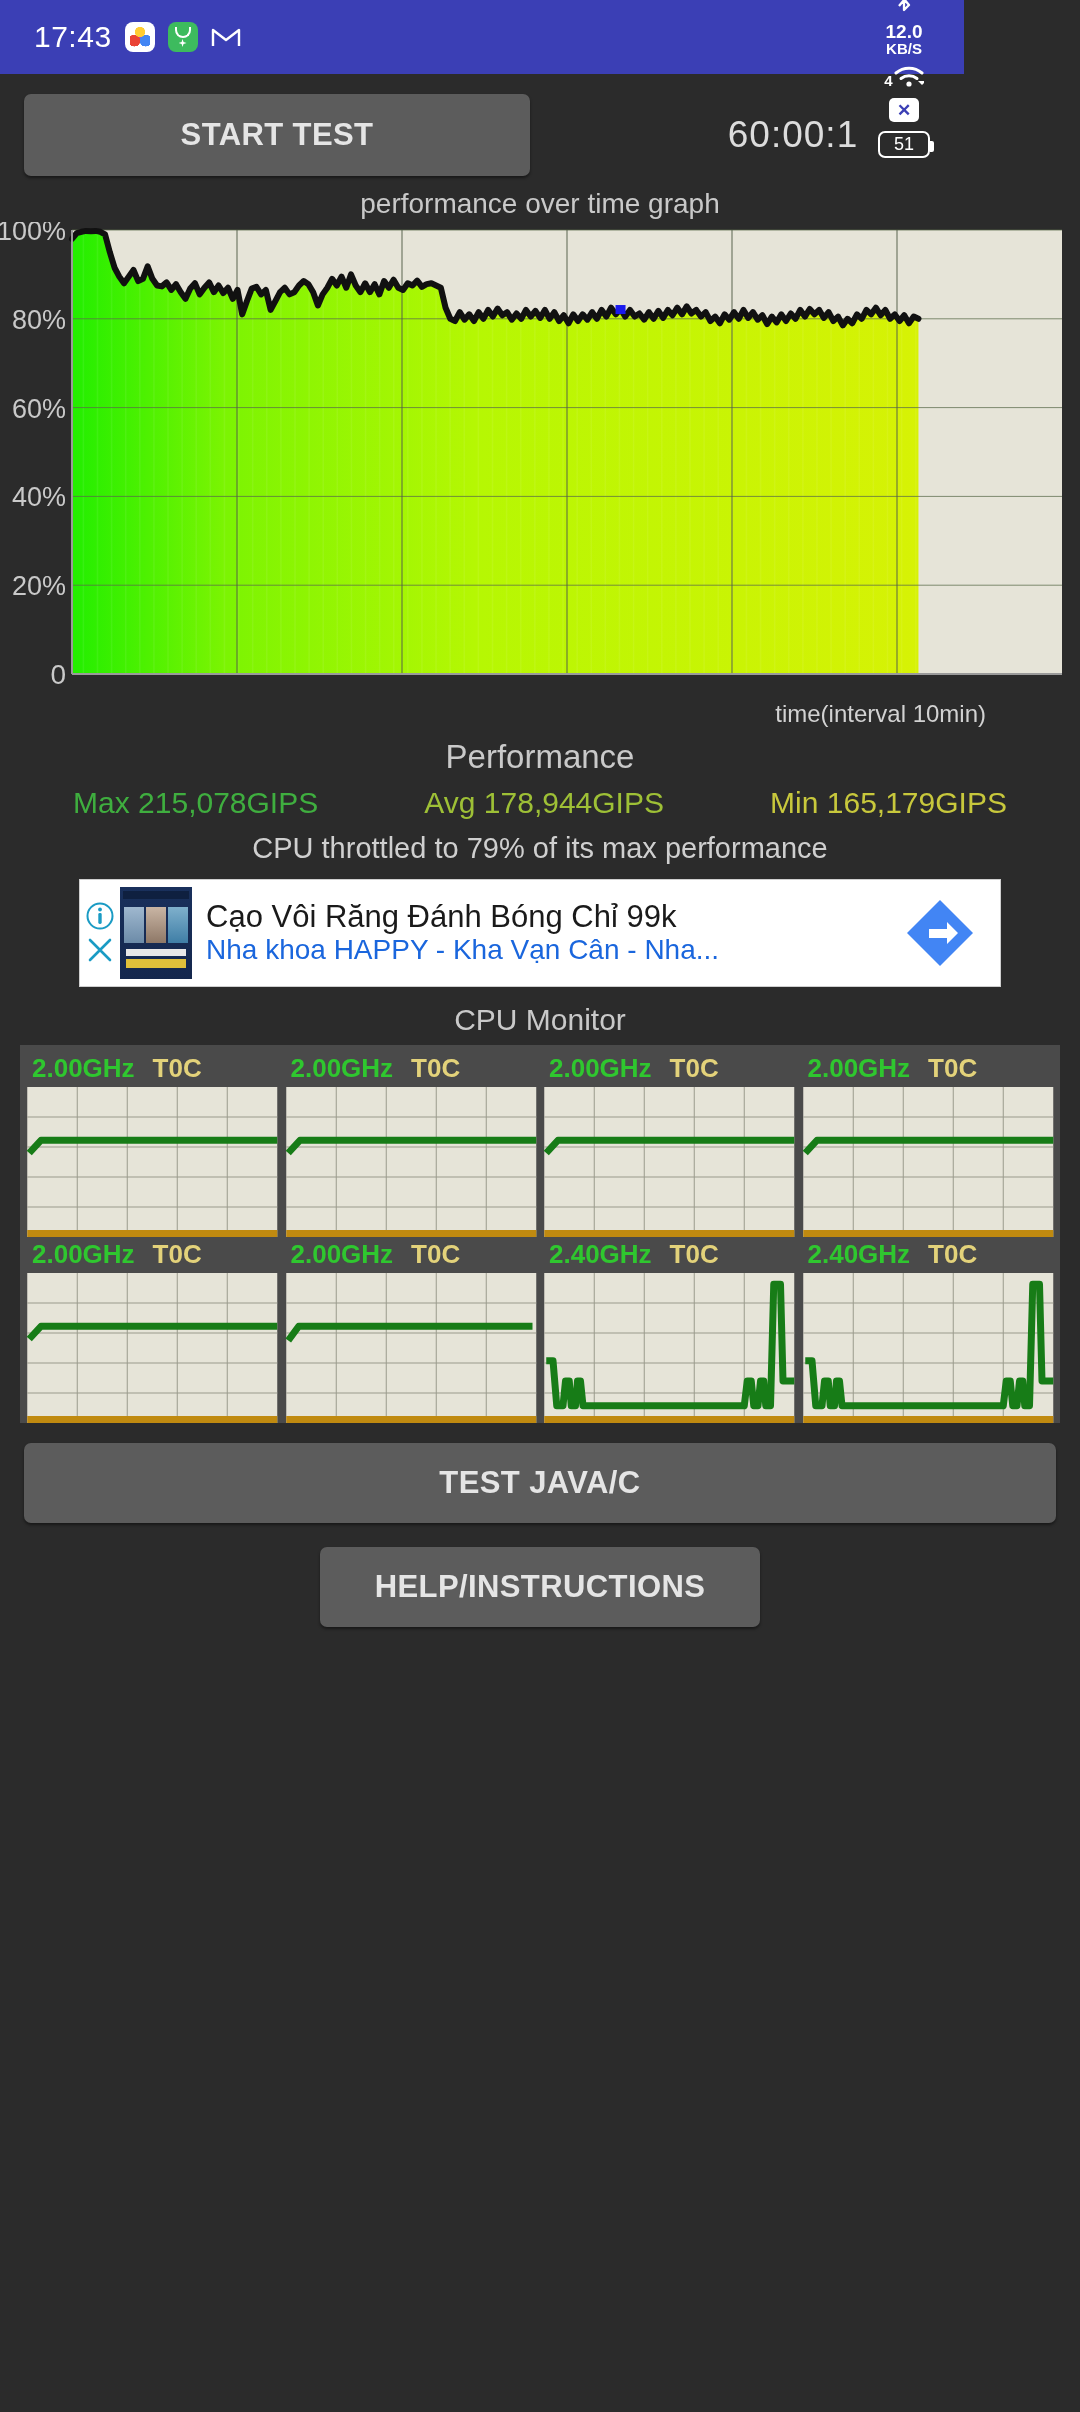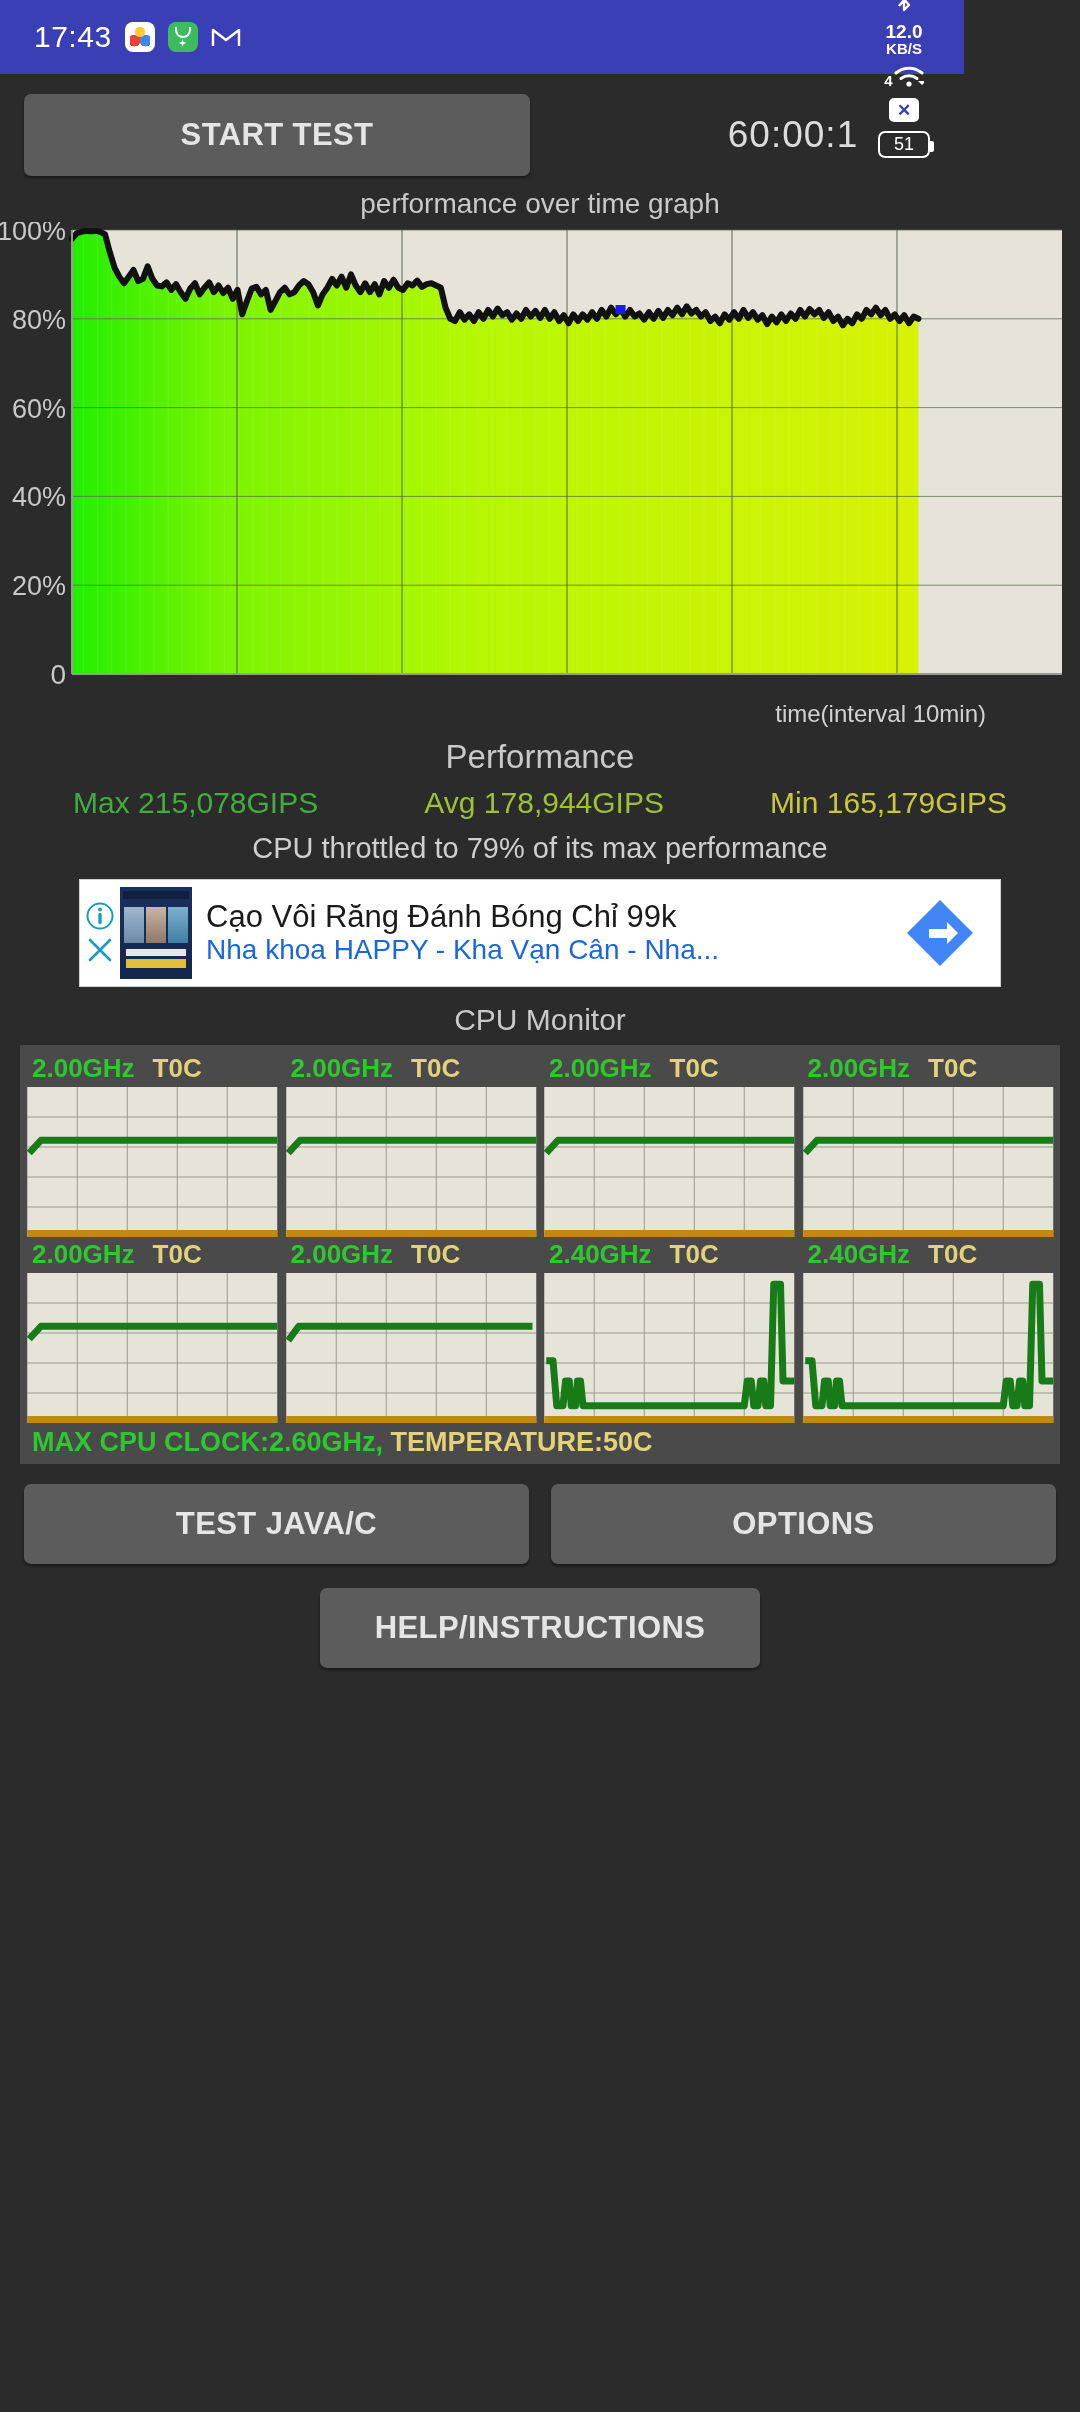--- a/index.html
+++ b/index.html
@@ -582,25 +582,20 @@
           <line x1="0" y1="30" x2="250" y2="30" stroke="#9a9a8c" stroke-width="1"></line>
           <line x1="0" y1="60" x2="250" y2="60" stroke="#9a9a8c" stroke-width="1"></line>
           <line x1="0" y1="90" x2="250" y2="90" stroke="#9a9a8c" stroke-width="1"></line>
           <line x1="0" y1="120" x2="250" y2="120" stroke="#9a9a8c" stroke-width="1"></line>
           <path d="M 2 87.75 L 8.75 87.75 L 12.5 132.75 L 18.75 132.75 L 21.25 108 L 25 108 L 27 132.75 L 31.25 132.75 L 33.25 108 L 36.25 108 L 38.75 132.75 L 200 132.75 L 203 108 L 207 108 L 209.5 132.75 L 213.75 132.75 L 216.25 108 L 219.5 108 L 221.5 132.75 L 226.25 132.75 L 229.5 11.25 L 236.25 11.25 L 238.75 108 L 250 108" fill="none" stroke="#177c17" stroke-width="7" stroke-linejoin="round"></path>
           <rect x="0" y="143" width="250" height="7" fill="#c08a10"></rect>
         </svg>
     </div>
   </div>
 
-  <div class="cpu-summary">
-    <span class="cpu-clock">MAX CPU CLOCK:2.60GHz,</span>
-    <span class="cpu-temp2">TEMPERATURE:50C</span>
-  </div>
 </div>
 
 <div class="btn-row">
   <button class="btn">TEST JAVA/C</button>
-  <button class="btn">OPTIONS</button>
 </div>
 <div class="btn-help-row">
   <button class="btn btn-help">HELP/INSTRUCTIONS</button>
 </div>
 
 </body></html>

